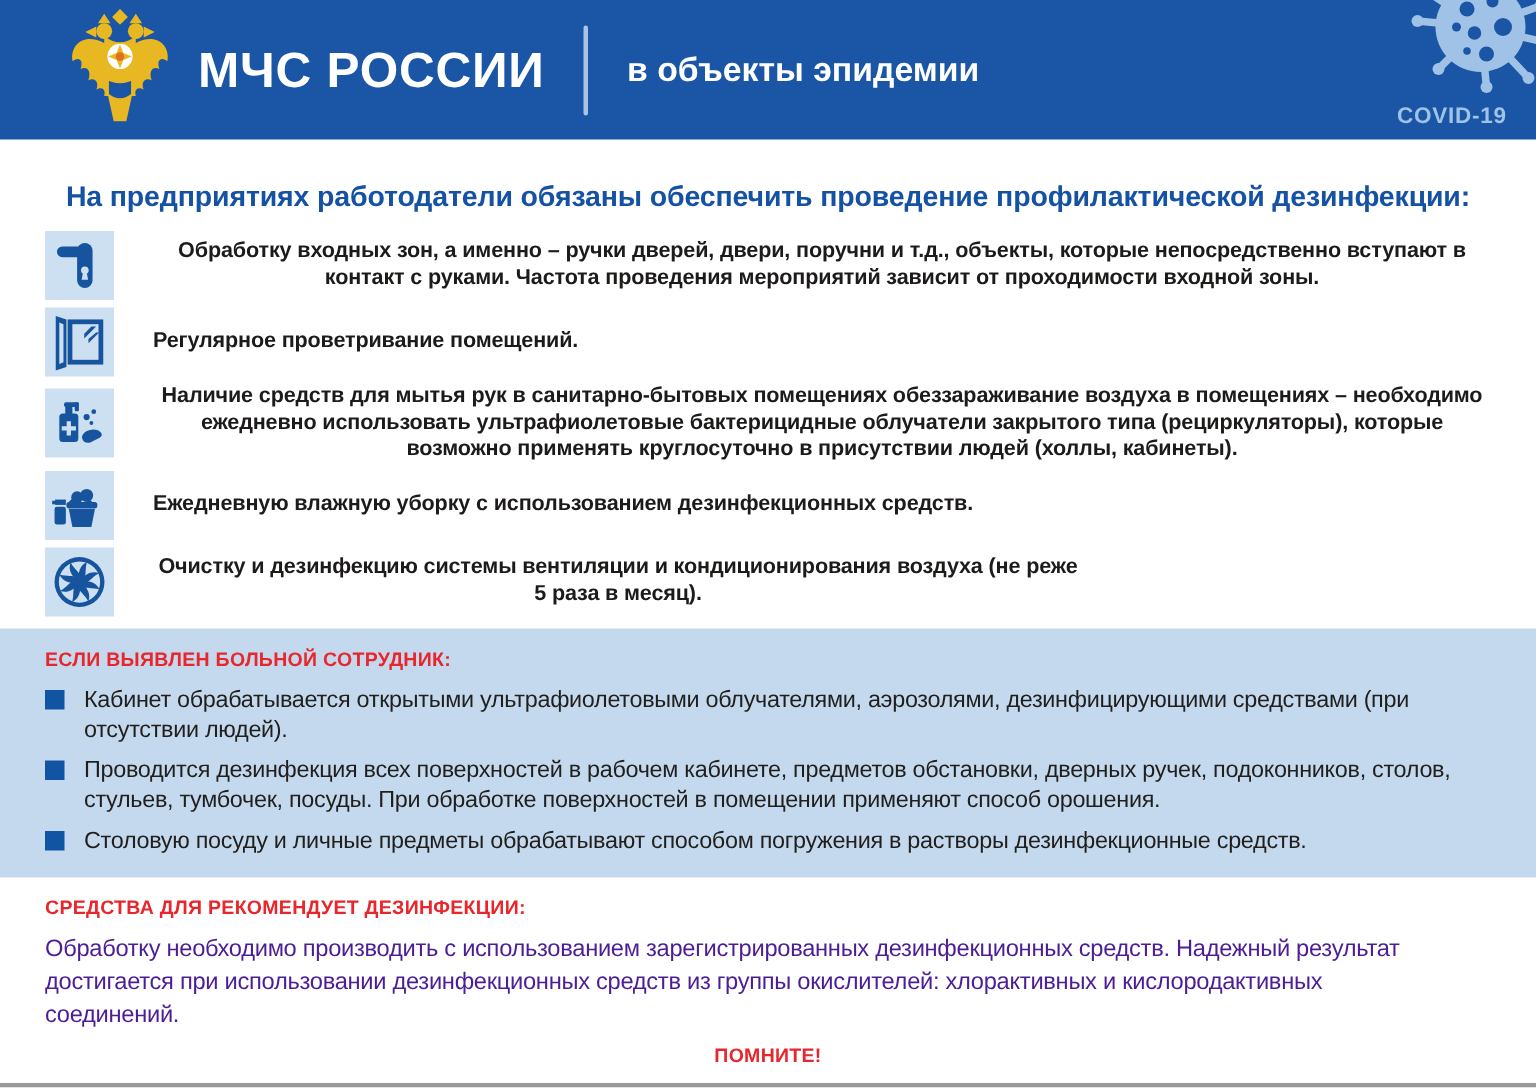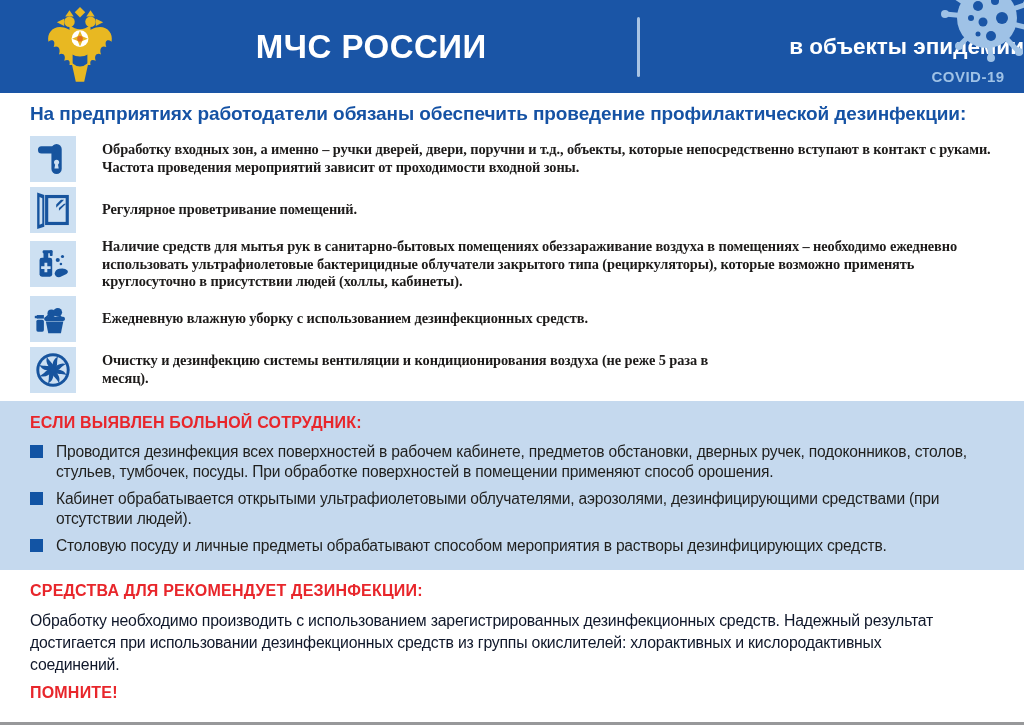--- a/index.html
+++ b/index.html
@@ -5,53 +5,53 @@
   html,body { margin:0; padding:0; background:#fff; }
   .poster {
     position:relative; width:1024px; height:725px; box-sizing:border-box;
     overflow:hidden; background:#ffffff;
     font-family:"Liberation Sans","DejaVu Sans",sans-serif;
     border-bottom:3px solid #97989a;
   }
   
   .header {
     height:93px; background:#1a55a6; display:flex; align-items:center;
-    position:relative; padding-left:44px; box-sizing:border-box;justify-content:space-between;
+    position:relative; padding-left:44px; box-sizing:border-box;
   }
   .emblem { flex:0 0 auto; margin-top:2px; }
   .org {
     color:#ffffff; font-weight:bold; font-size:33px; line-height:1.07;
     margin-left:16px; letter-spacing:0.5px; white-space:nowrap;
   }
   .hsep { width:3px; height:60px; background:#a9c4e4; margin:0 26px; border-radius:2px; flex:0 0 auto; }
   .subtitle { color:#ffffff; font-weight:bold; font-size:22.5px; line-height:1.3; white-space:nowrap; }
   .virus-wrap { position:absolute; right:-12px; top:-16px; width:118px; text-align:center; }
   .covid-label { color:#9fc2e6; font-weight:bold; font-size:15px; letter-spacing:0.5px; margin-top:-6px; padding-right:18px; }
   
-  .main { padding:8px 30px 0 30px; }
+  .main { padding:26px 30px 0 30px;text-align:center; }
   .main-heading { color:#1552a4; font-weight:bold; font-size:19px; letter-spacing:-0.1px; margin:2px 0 11px 0; }
-  .item { display:flex; align-items:center; margin-bottom:5px;font-family:Liberation Serif, serif; }
+  .item { display:flex; align-items:center; margin-bottom:5px; }
   .tile {
     width:46px; height:46px; flex:0 0 46px; background:#cde0f2;
     display:flex; align-items:center; justify-content:center; margin-right:26px;
   }
   .tile svg { display:block; }
   .item-text { font-weight:bold; font-size:14.4px; line-height:1.22; color:#1d1b1a; letter-spacing:-0.1px; }
   .item-5 .item-text { max-width:620px; }
   
   .sick { background:#c5d9ee; padding:13px 30px 8px 30px; margin-top:8px; }
-  .red-heading { color:#e8262b; font-weight:bold; font-size:16px; letter-spacing:0.2px; margin:0 0 10px 0; }
+  .red-heading { color:#e8262b; font-weight:bold; font-size:13px; letter-spacing:0.2px; margin:0 0 10px 0; }
   .bullet-row { display:flex; align-items:flex-start; margin-bottom:7px; }
   .bullet-sq { width:13px; height:13px; background:#1254a4; flex:0 0 13px; margin:3px 13px 0 0; }
   .bullet-text { font-size:15.6px; line-height:1.28; color:#1f1f1d; letter-spacing:-0.2px; }
   
   .bottom { padding:12px 30px 0 30px; }
-  .body-text { font-size:15.8px; line-height:1.38; color:#0f172a; letter-spacing:-0.2px; margin:5px 0 8px 0; }
+  .body-text { font-size:15.8px; line-height:1.38; color:#4c1d95; letter-spacing:-0.2px; margin:5px 0 8px 0; }
   .w1 { max-width:910px; }
-  .remember-heading { margin-top:6px; }
+  .remember-heading { margin-top:6px;text-align:center; }
 </style>
 </head>
 <body>
 
 <div class="poster">
 
   <div class="header">
     <div class="emblem">
       <svg width="72" height="80" viewBox="0 0 64 76">
         <g fill="#e8b822">
@@ -215,29 +215,29 @@
       </div>
       <div class="item-text">Очистку и дезинфекцию системы вентиляции и кондиционирования воздуха (не реже 5 раза в месяц).</div>
     </div>
   </div>
 
   <div class="sick">
     <div class="red-heading">ЕСЛИ ВЫЯВЛЕН БОЛЬНОЙ СОТРУДНИК:</div>
 
     <div class="bullet-row">
       <div class="bullet-sq"></div>
-      <div class="bullet-text">Проводится дезинфекция всех поверхностей в рабочем кабинете, предметов обстановки, дверных ручек, подоконников, столов, стульев, тумбочек, посуды. При обработке поверхностей в помещении применяют способ орошения.</div>
+      <div class="bullet-text">Кабинет обрабатывается открытыми ультрафиолетовыми облучателями, аэрозолями, дезинфицирующими средствами (при отсутствии людей).</div>
     </div>
     <div class="bullet-row">
       <div class="bullet-sq"></div>
-      <div class="bullet-text">Кабинет обрабатывается открытыми ультрафиолетовыми облучателями, аэрозолями, дезинфицирующими средствами (при отсутствии людей).</div>
+      <div class="bullet-text">Проводится дезинфекция всех поверхностей в рабочем кабинете, предметов обстановки, дверных ручек, подоконников, столов, стульев, тумбочек, посуды. При обработке поверхностей в помещении применяют способ орошения.</div>
     </div>
     <div class="bullet-row">
       <div class="bullet-sq"></div>
-      <div class="bullet-text">Столовую посуду и личные предметы обрабатывают способом мероприятия в растворы дезинфицирующих средств.</div>
+      <div class="bullet-text">Столовую посуду и личные предметы обрабатывают способом погружения в растворы дезинфекционные средств.</div>
     </div>
   </div>
 
   <div class="bottom">
     <div class="red-heading">СРЕДСТВА ДЛЯ РЕКОМЕНДУЕТ ДЕЗИНФЕКЦИИ:</div>
     <div class="body-text w1">Обработку необходимо производить с использованием зарегистрированных дезинфекционных средств. Надежный результат достигается при использовании дезинфекционных средств из группы окислителей: хлорактивных и кислородактивных соединений.</div>
 
     <div class="red-heading remember-heading">ПОМНИТЕ!</div>
 
   </div>

